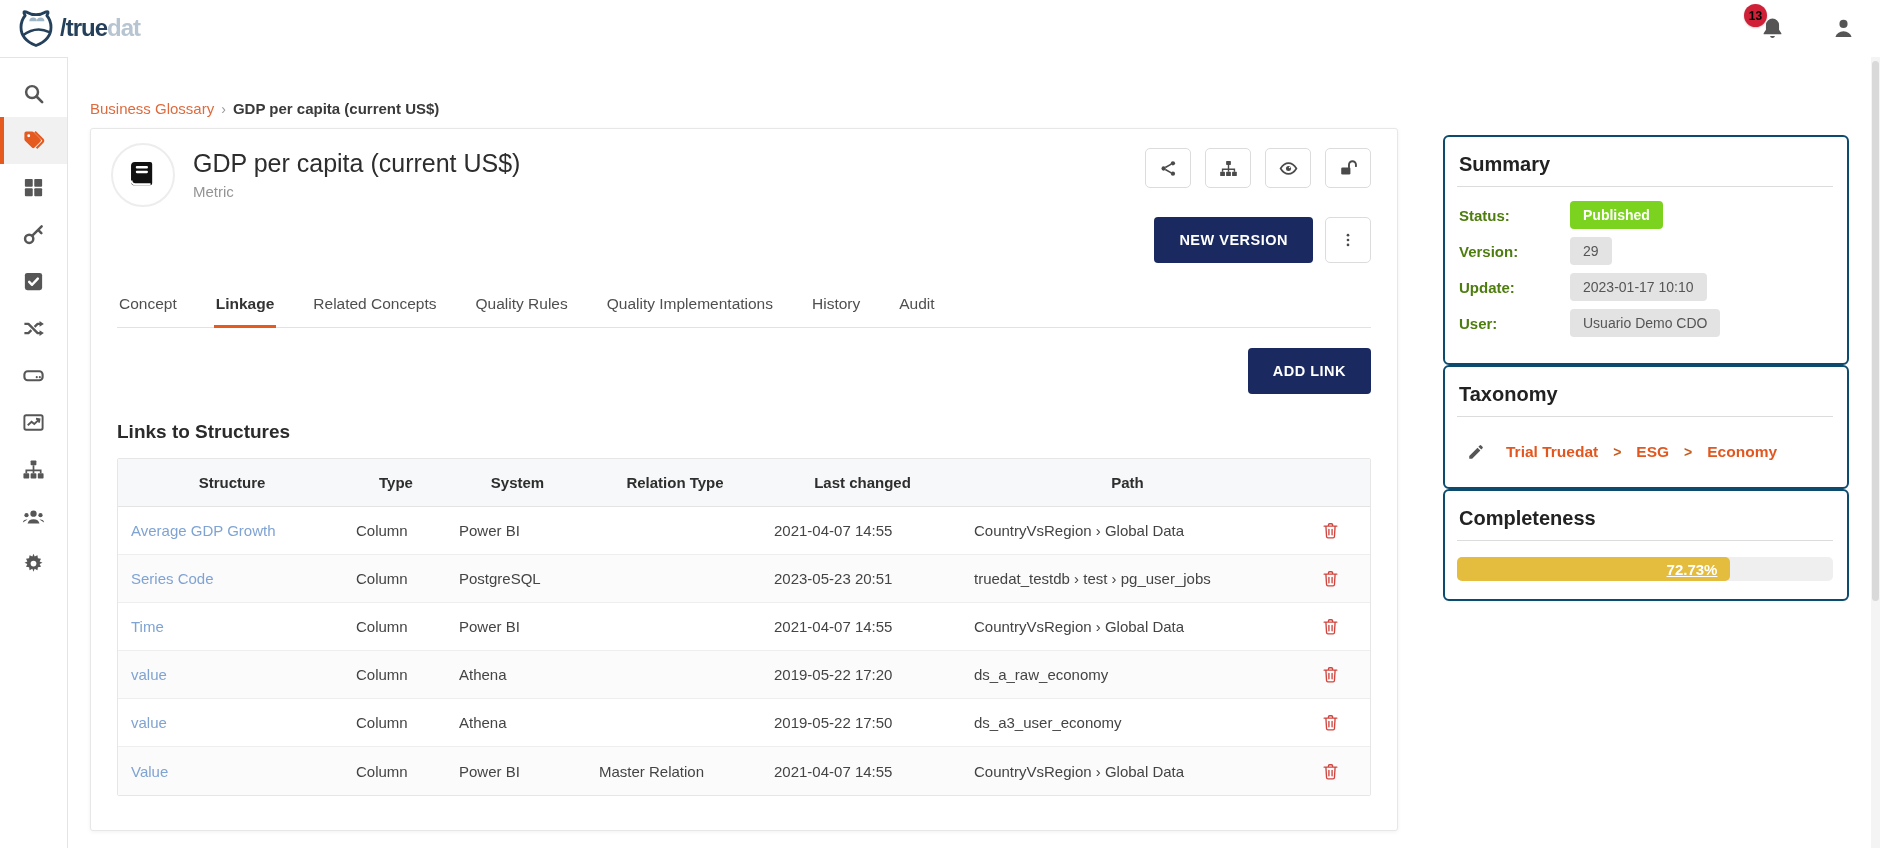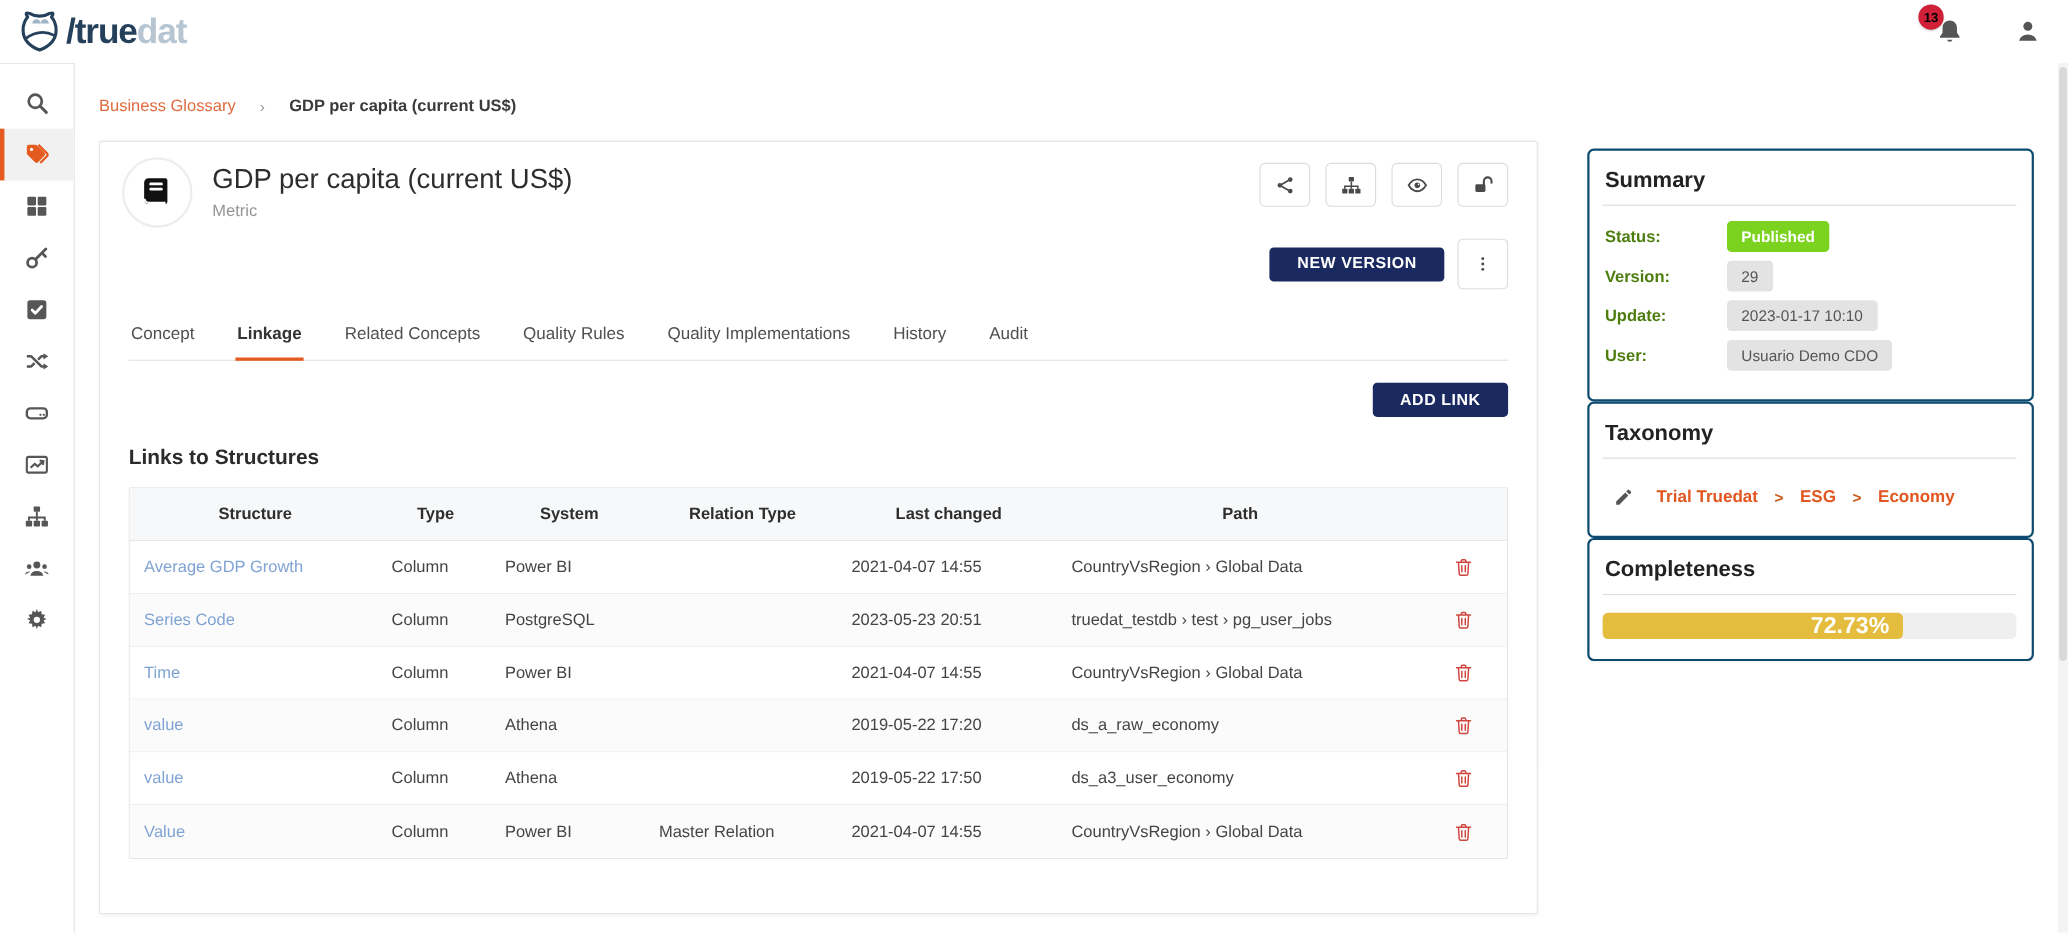--- a/index.html
+++ b/index.html
@@ -6,60 +6,60 @@
   html,body { width:1880px; height:848px; overflow:hidden; }
   body {
     font-family:"Liberation Sans","DejaVu Sans",sans-serif;
     background:#fff; color:#333; position:relative;
   }
   svg { display:block; }
 
   
   .header { position:absolute; top:0; left:0; width:1880px; height:57px; background:#fff; z-index:6; }
   .brand { position:absolute; left:16px; top:8px; display:flex; align-items:center; gap:4px; cursor:pointer; }
-  .brand-text { font-size:32px; font-weight:800; letter-spacing:-1px; color:#24405a; line-height:40px; }
+  .brand-text { font-size:24px; font-weight:800; letter-spacing:-1px; color:#24405a; line-height:40px; }
   .brand-text .lt { color:#b6c5d1; }
   .header-right { position:absolute; right:24px; top:16px; display:flex; align-items:center; gap:46px; }
   .bell-wrap { position:relative; color:#555; cursor:pointer; }
   .badge-count { position:absolute; top:-12px; left:-16px; background:#cf2038; color:#000000;
     font-size:12px; font-weight:700; min-width:23px; height:23px; border-radius:12px;
     display:flex; align-items:center; justify-content:center; padding:0 4px;
     box-shadow:0 1px 2px rgba(0,0,0,.2); }
   .user-icon { color:#555; cursor:pointer; }
 
   
   .sidebar { position:absolute; left:0; top:57px; width:68px; height:791px; background:#fff;
     border-top:1px solid #e4e4e4; border-right:1px solid #e4e4e4; padding-top:12px; z-index:5; }
   .side-item { height:47px; display:flex; align-items:center; justify-content:center; color:#565656; cursor:pointer; }
   .side-item svg { width:23px; height:23px; }
   .side-item.active { background:#f1f1f1; border-left:4px solid #e55a1e; padding-right:4px; color:#e55a1e; }
 
   
-  .breadcrumb { position:absolute; left:90px; top:88px; font-size:15px; display:flex; gap:22px; align-items:center; z-index:2;justify-content:center; }
+  .breadcrumb { position:absolute; left:90px; top:100px; font-size:15px; display:flex; gap:7px; align-items:center; z-index:2;justify-content:center; }
   .crumb-link { color:#de6a3d; cursor:pointer; }
   .crumb-sep { color:#9a9a9a; font-size:14px; }
   .crumb-current { color:#3a3a3a; font-weight:700; }
 
   
   .main-card { position:absolute; left:90px; top:128px; width:1308px; height:703px; background:#fff;
     border:1px solid #e7e7e7; border-radius:3px; box-shadow:0 1px 4px rgba(0,0,0,.06); z-index:1; }
   .card-head { display:flex; justify-content:space-between; padding:14px 26px 0 20px; }
   .concept-id { display:flex; gap:18px; }
   .concept-circle { width:64px; height:64px; border-radius:50%; border:2px solid #ededed;
     display:flex; align-items:center; justify-content:center; flex:none; }
   .concept-title { font-size:25px; color:#2d2d2d; margin-top:6px; }
   .concept-subtitle { font-size:15px; color:#949494; margin-top:5px; }
   .head-actions { display:flex; flex-direction:column; align-items:flex-end; gap:29px; padding-top:5px; }
   .icon-btn-row { display:flex; gap:14px; }
   .icon-btn { width:46px; height:40px; border:1px solid #dcdcdc; border-radius:5px; background:#fff;
     display:flex; align-items:center; justify-content:center; color:#4a4a4a; cursor:pointer; }
   .icon-btn svg { width:19px; height:19px; }
   .action-row { display:flex; gap:12px; align-items:center; }
   .btn-navy { background:#1a2a60; color:#fff; font-weight:700; font-size:14.5px; letter-spacing:.5px;
-    height:31px; padding:0 25px; border:none; border-radius:4px; display:flex; align-items:center;
+    height:46px; padding:0 25px; border:none; border-radius:4px; display:flex; align-items:center;
     cursor:pointer; font-family:inherit; }
   .kebab-btn { width:46px; height:46px; border:1px solid #dcdcdc; border-radius:5px; background:#fff;
     display:flex; align-items:center; justify-content:center; color:#4a4a4a; cursor:pointer; }
 
   .tabs { display:flex; gap:35px; margin:22px 26px 0; border-bottom:1px solid #e2e2e2; }
   .tab { padding:10px 2px 12px; font-size:15.5px; color:#4f4f4f; cursor:pointer; white-space:nowrap; }
   .tab.active { font-weight:700; color:#333; border-bottom:3px solid #e55a1e; margin-bottom:-1px; }
 
   .addlink-row { display:flex; justify-content:flex-end; padding:20px 26px 0; }
   .section-title { font-size:19px; font-weight:700; color:#2b2b2b; margin:27px 26px 0; }
@@ -91,21 +91,21 @@
   .relation-kind { font-size:15px; color:#333; margin:4px 0 12px 2px; }
   .relation-link { font-size:15px; color:#7fa3d3; margin-left:9px; cursor:pointer; }
   .taxonomy-row { display:flex; align-items:center; gap:21px; padding:12px 0 8px 10px; }
   .pencil-btn { color:#555; cursor:pointer; background:none; border:none; padding:0; }
   .pencil-btn svg { width:18px; height:18px; }
   .tax-links { display:flex; align-items:center; gap:15px; font-size:15.5px; font-weight:700; }
   .tax-link { color:#e2571f; cursor:pointer; }
   .tax-sep { color:#c65a1c; font-size:14px; font-weight:700; }
   .progress { margin-top:16px; height:24px; background:#efefef; border-radius:5px; }
   .progress-fill { height:100%; background:#e4bd3e; border-radius:5px; color:#fff; font-weight:700;
-    font-size:21px; display:flex; align-items:center; justify-content:flex-end; padding-right:13px; }
+    font-size:15px; display:flex; align-items:center; justify-content:flex-end; padding-right:13px;text-decoration:underline; }
 
   
   .scroll-track { position:absolute; right:0; top:57px; width:9px; height:791px; background:#f4f4f4; }
   .scroll-thumb { position:absolute; right:1px; top:4px; width:7px; height:540px; background:#d9d9d9; border-radius:4px; }
 </style>
 </head>
 <body>
 
 <div class="header">
   <div class="brand">

